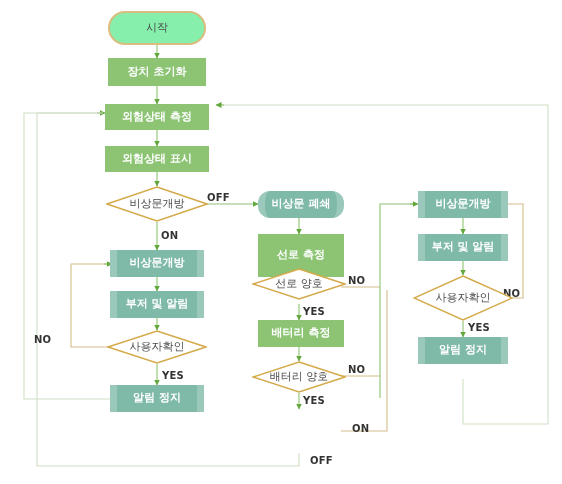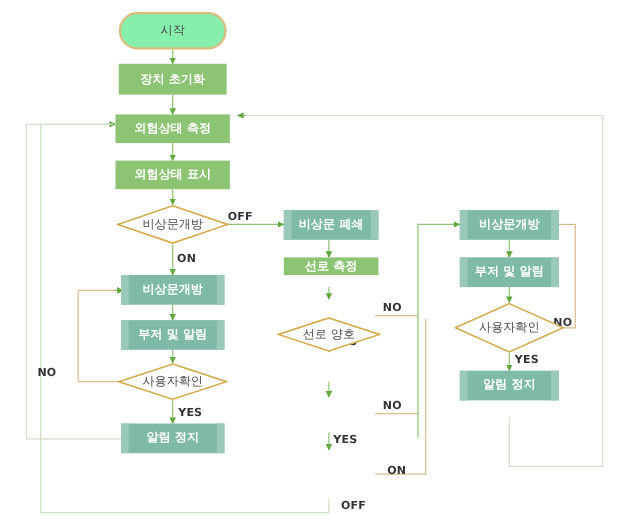--- a/index.html
+++ b/index.html
@@ -123,36 +123,45 @@
     <svg class="dia-svg" viewBox="0 0 100 34" preserveAspectRatio="none">
       <polygon points="50,1 99,17 50,33 1,17" fill="#ffffff" stroke="#d4a94a" stroke-width="1.4"></polygon>
     </svg>
     <span class="dlabel">사용자확인</span>
   </div>
 
   <div class="node n-teal" style="left:110px;top:385px;width:94px;height:27px;">
     <span>알림 정지</span>
   </div>
 
-  <div class="node n-teal" style="left:258px;top:191px;width:86px;height:27px;">
+  <div class="node n-teal" style="left:258px;top:191px;width:86px;height:27px;border-radius:12px;">
     <span>비상문 폐쇄</span>
   </div>
 
-  <div class="node n-green" style="left:258px;top:234px;width:86px;height:16px;">
+  <div class="node n-green" style="left:258px;top:234px;width:86px;height:43px;">
     <span>선로 측정</span>
   </div>
 
-  <div class="node n-dia" style="left:252px;top:288px;width:94px;height:32px;">
+  <div class="node n-dia" style="left:252px;top:268px;width:94px;height:32px;">
     <svg class="dia-svg" viewBox="0 0 94 32" preserveAspectRatio="none">
       <polygon points="47,1 93,16 47,31 1,16" fill="#ffffff" stroke="#d4a94a" stroke-width="1.4"></polygon>
     </svg>
     <span class="dlabel">선로 양호</span>
   </div>
 
+  <div class="node n-green" style="left:258px;top:320px;width:86px;height:27px;">
+    <span>배터리 측정</span>
+  </div>
 
+  <div class="node n-dia" style="left:252px;top:361px;width:94px;height:32px;">
+    <svg class="dia-svg" viewBox="0 0 94 32" preserveAspectRatio="none">
+      <polygon points="47,1 93,16 47,31 1,16" fill="#ffffff" stroke="#d4a94a" stroke-width="1.4"></polygon>
+    </svg>
+    <span class="dlabel">배터리 양호</span>
+  </div>
 
 
   <div class="node n-teal" style="left:418px;top:191px;width:90px;height:27px;">
     <span>비상문개방</span>
   </div>
 
   <div class="node n-teal" style="left:418px;top:234px;width:90px;height:27px;">
     <span>부저 및 알림</span>
   </div>
 

